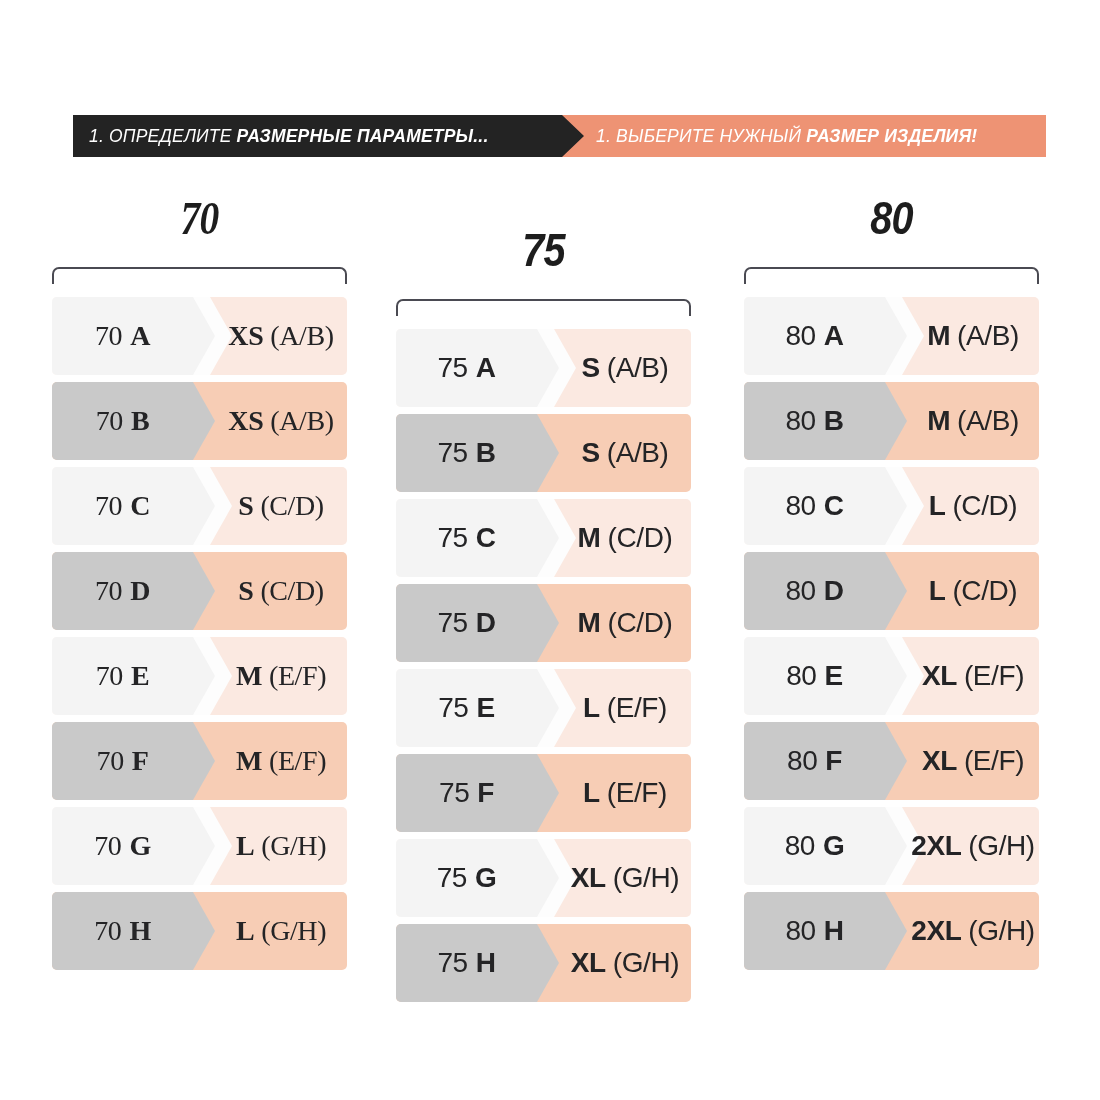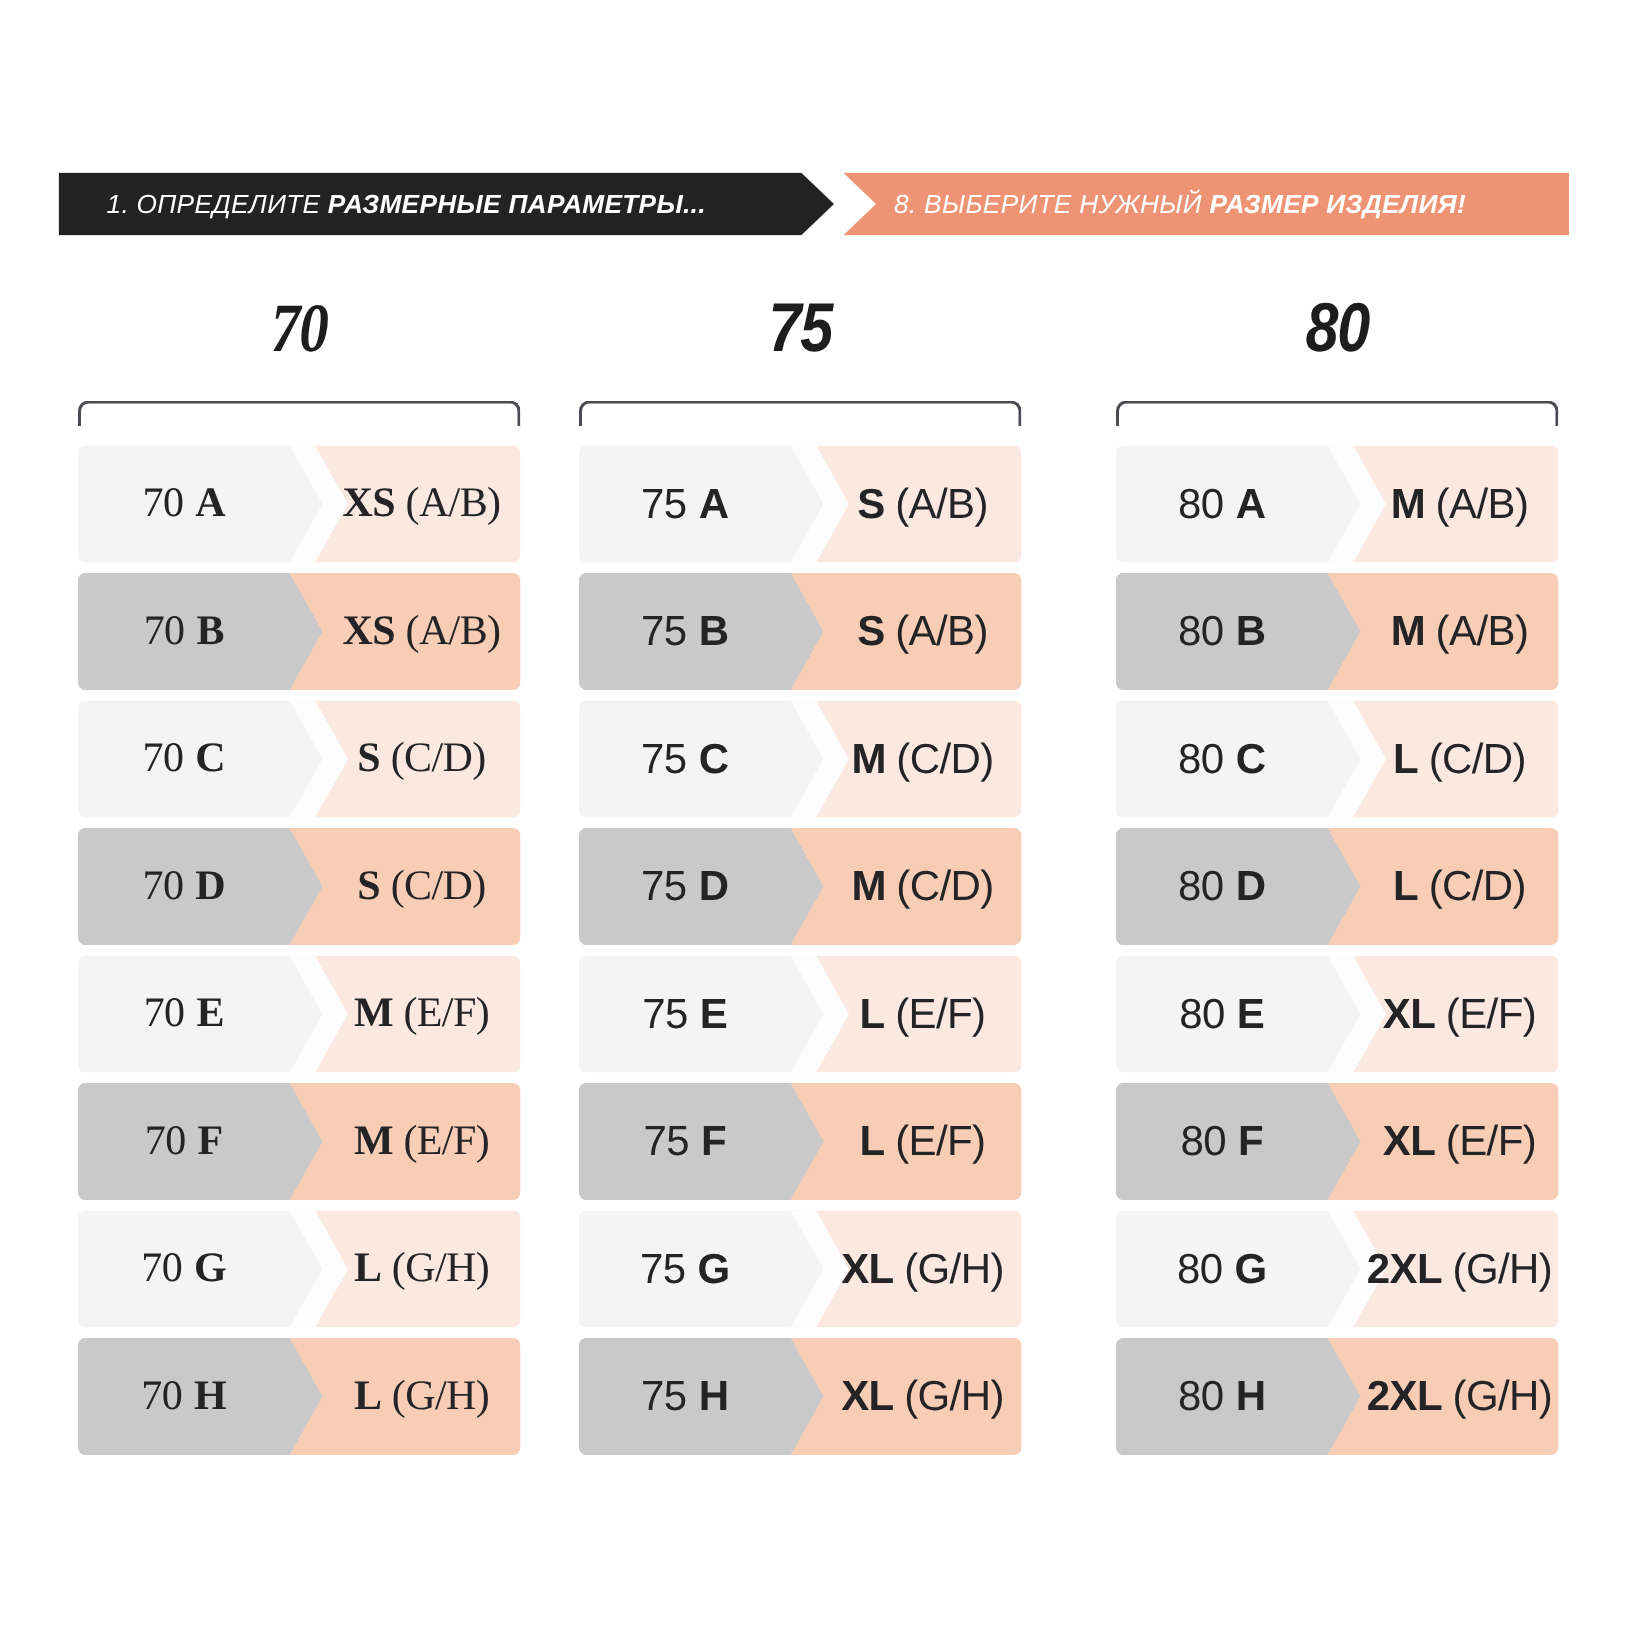--- a/index.html
+++ b/index.html
@@ -3,36 +3,36 @@
 <meta charset="utf-8">
 <style>
   html,body{margin:0;padding:0;}
   body{
     width:1100px;height:1100px;position:relative;background:#ffffff;
     font-family:"Liberation Sans", sans-serif;overflow:hidden;
   }
   
   .banner{position:absolute;top:115px;height:42px;display:flex;align-items:center;box-sizing:border-box;}
   .banner-black{
-    left:39px;width:517px;background:var(--banner-black,#232323);
+    left:73px;width:517px;background:var(--banner-black,#232323);
     clip-path:polygon(0 0,495px 0,517px 50%,495px 100%,0 100%);
-    padding-left:32px;
+    padding-left:16px;
   }
   .banner-salmon{
     left:562px;width:484px;background:var(--banner-salmon,#EE9374);
     clip-path:polygon(0 0,100% 0,100% 100%,0 100%,22px 50%);
     padding-left:34px;
   }
   .banner-text{color:#ffffff;font-style:italic;font-size:17.5px;white-space:nowrap;letter-spacing:.2px;}
   .banner-text .pre{font-weight:400;}
   .banner-text .bold{font-weight:700;margin-left:5px;}
   
   .column{position:absolute;top:188px;width:295px;}
   .col-0{left:52px;font-family:Liberation Serif, serif;}
-  .col-1{left:386px;}
+  .col-1{left:396px;margin-top:32px;}
   .col-2{left:744px;}
   .col-header{
     height:60px;display:flex;align-items:center;justify-content:center;
     font-size:46px;font-weight:700;font-style:italic;color:#1d1d1d;
     transform:scaleX(.86);letter-spacing:-1px;
   }
   .bracket{
     height:15px;border:2.5px solid var(--bracket,#4A4A52);border-bottom:none;
     border-radius:7px 7px 0 0;margin:19px 0 13px 0;
   }
@@ -60,21 +60,21 @@
 </head>
 <body style="--banner-black: #232323; --banner-salmon: #EE9374; --row-gray: #C9C9C9; --row-peach: #F7CDB5; --row-gray-light: #F4F4F4; --row-peach-light: #FBE9E1; --bracket: #4A4A52;">
 
 <div class="banner banner-black">
   <div class="banner-text">
     <span class="pre">1. ОПРЕДЕЛИТЕ</span><span class="bold">РАЗМЕРНЫЕ ПАРАМЕТРЫ...</span>
   </div>
 </div>
 <div class="banner banner-salmon">
   <div class="banner-text">
-    <span class="pre">8. ВЫБЕРИТЕ НУЖНЫЙ</span><span class="bold">РАЗМЕР ИЗДЕЛИЯ!</span>
+    <span class="pre">1. ВЫБЕРИТЕ НУЖНЫЙ</span><span class="bold">РАЗМЕР ИЗДЕЛИЯ!</span>
   </div>
 </div>
 
 <div class="column col-0">
   <div class="col-header">70</div>
   <div class="bracket"></div>
   <div class="rows">
       <div class="row light">
         <div class="layer peach"></div>
         <div class="layer white-arrow"></div>

